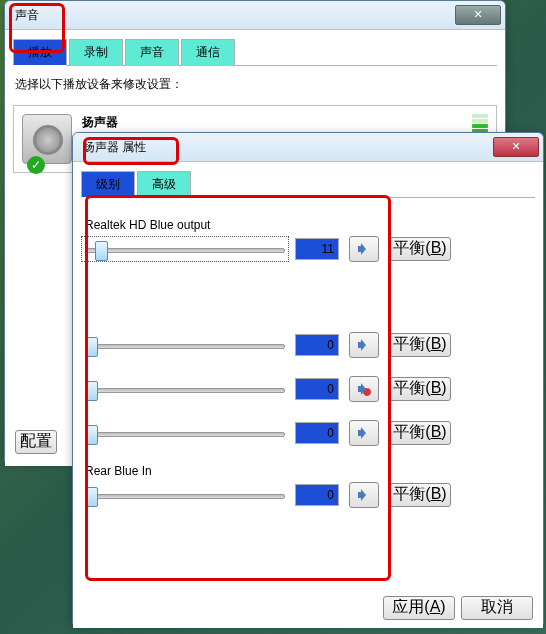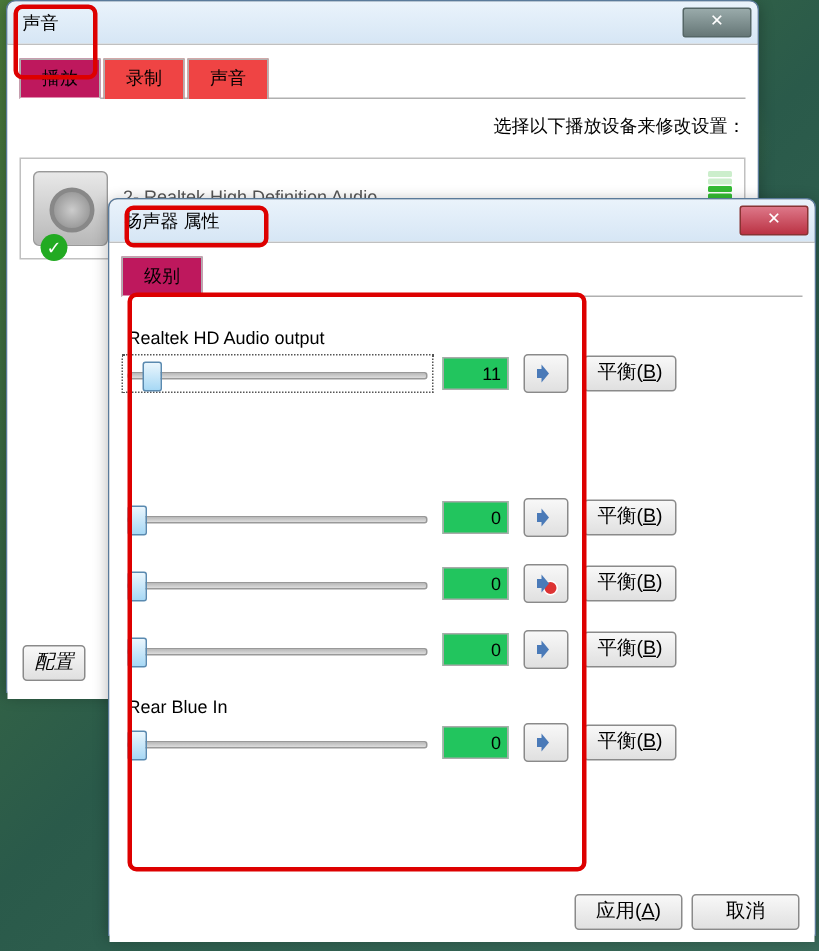--- a/index.html
+++ b/index.html
@@ -6,42 +6,42 @@
 body{position:relative;width:546px;height:634px;overflow:hidden;}
 .bg{position:absolute;inset:0;background:linear-gradient(135deg,#4a7a3a 0%,#2a5a4a 50%,#3a6a5a 100%);}
 .bg::before{content:"";position:absolute;top:20px;right:30px;width:200px;height:150px;background:radial-gradient(ellipse,#5a9a4a 0%,transparent 70%);}
 .window{position:absolute;background:#f0f0f0;border:1px solid #5a7a9a;border-radius:6px 6px 0 0;box-shadow:0 2px 10px rgba(0,0,0,0.3);}
 .titlebar{height:28px;background:linear-gradient(#eaf3fb,#d6e6f5);border-bottom:1px solid #c0c0c0;border-radius:6px 6px 0 0;display:flex;align-items:center;padding:0 4px;}
 .titlebar .title{flex:1;padding-left:6px;color:#000;}
 .titlebar .close{width:44px;height:18px;background:linear-gradient(#d78,#b34);border:1px solid #833;border-radius:2px;color:#fff;text-align:center;font-size:11px;line-height:16px;}
 .titlebar .close-dim{background:linear-gradient(#9aa,#677);border-color:#566;}
 .body{background:#fff;padding:8px;position:relative;}
 .tabs{display:flex;border-bottom:1px solid #b0b0b0;margin-bottom:10px;}
-.tab{padding:4px 14px;border:1px solid #b0b0b0;border-bottom:none;margin-right:2px;background:#ef4444;position:relative;top:1px;}
-.tab.active{background:#be185d;border-bottom:1px solid #fff;}
-.hint{margin:8px 0 12px 2px;text-align:right;}
+.tab{padding:4px 14px;border:1px solid #b0b0b0;border-bottom:none;margin-right:2px;background:#5eead4;position:relative;top:1px;}
+.tab.active{background:#1d4ed8;border-bottom:1px solid #fff;}
+.hint{margin:8px 0 12px 2px;}
 .device{display:flex;align-items:center;border:1px solid #c0c0c0;padding:8px;gap:10px;}
 .device-icon{width:48px;height:48px;background:linear-gradient(#e8e8e8,#b8b8b8);border:1px solid #999;border-radius:4px;position:relative;}
 .device-icon::after{content:"";position:absolute;top:10px;left:10px;width:24px;height:24px;border:3px solid #888;border-radius:50%;background:radial-gradient(#ccc,#888);}
 .check{position:absolute;width:18px;height:18px;background:#2a2;border-radius:50%;color:#fff;font-size:12px;text-align:center;line-height:18px;left:22px;top:126px;}
 .device-info{flex:1;}
 .device-info .name{font-weight:bold;margin-bottom:2px;}
 .device-info .sub{color:#555;}
 .meter{width:16px;height:50px;display:flex;flex-direction:column-reverse;gap:1px;}
 .meter span{flex:1;background:#3b3;border-radius:1px;}
 .meter span.off{background:#cec;}
-.btn{display:inline-block;min-width:70px;height:22px;line-height:20px;text-align:center;border:1px solid #8a8a8a;background:linear-gradient(#f8f8f8,#e0e0e0);border-radius:3px;font-size:13px;}
+.btn{display:inline-block;min-width:70px;height:22px;line-height:20px;text-align:center;border:1px solid #8a8a8a;background:linear-gradient(#f8f8f8,#e0e0e0);border-radius:3px;font-size:16px;}
 .bottom-btns{position:absolute;right:10px;bottom:8px;display:flex;gap:6px;}
 .channel{margin-bottom:18px;}
 .channel-label{margin-bottom:4px;color:#000;}
 .channel-row{display:flex;align-items:center;gap:10px;}
 .slider{flex:1;max-width:200px;height:18px;position:relative;}
 .slider .track{position:absolute;top:8px;left:0;right:0;height:3px;background:linear-gradient(#bbb,#ddd);border:1px solid #999;border-radius:2px;}
 .slider .thumb{position:absolute;top:1px;width:11px;height:18px;background:linear-gradient(#eaf6fd,#a7d8f5);border:1px solid #5a8ab0;border-radius:2px;}
-.valbox{width:34px;height:20px;border:1px solid #aaa;text-align:right;padding:0 4px;line-height:20px;background:#22c55e;}
+.valbox{width:34px;height:20px;border:1px solid #aaa;text-align:right;padding:0 4px;line-height:20px;background:#1d4ed8;}
 .mute-btn{width:28px;height:24px;border:1px solid #8a8a8a;background:linear-gradient(#f8f8f8,#e0e0e0);border-radius:3px;display:flex;align-items:center;justify-content:center;}
 .spk-ico{position:relative;width:12px;height:12px;}
 .spk-ico::before{content:"";position:absolute;left:0;top:3px;width:4px;height:6px;background:#4a7ab8;}
 .spk-ico::after{content:"";position:absolute;left:3px;top:0;border-left:5px solid #4a7ab8;border-top:6px solid transparent;border-bottom:6px solid transparent;}
 .muted-dot{position:absolute;width:8px;height:8px;background:#d33;border-radius:50%;border:1px solid #fff;right:-2px;bottom:-2px;}
 .balance-btn{min-width:60px;}
 .red-box{position:absolute;border:3px solid #d00;border-radius:6px;pointer-events:none;}
 .u{text-decoration:underline;}
 .highlight-slider{border:1px dotted #555;padding:3px;margin:-4px;}
 </style>
@@ -52,62 +52,65 @@
 <div class="window" style="left:4px;top:0;width:500px;height:460px;">
   <div class="titlebar">
     <span class="title">声音</span>
     <span class="close close-dim">✕</span>
   </div>
   <div class="body" style="height:420px;">
     <div class="tabs">
       <div class="tab active">播放</div>
       <div class="tab">录制</div>
       <div class="tab">声音</div>
+      <div class="tab">通信</div>
     </div>
     <div class="hint">选择以下播放设备来修改设置：</div>
     <div class="device">
       <div class="device-icon"></div>
       <div class="device-info">
+        <div class="name">扬声器</div>
         <div class="sub">2- Realtek High Definition Audio</div>
         <div class="sub">默认设备</div>
       </div>
       <div class="meter">
         <span></span>
           <span></span>
           <span></span>
           <span></span>
           <span></span>
           <span></span>
           <span></span>
           <span></span>
           <span class="off"></span>
           <span class="off"></span>
       </div>
     </div>
     <div class="check">✓</div>
-    <div style="position:absolute;left:10px;bottom:12px;font-style:italic;">
+    <div style="position:absolute;left:10px;bottom:12px;">
       <span class="btn" style="min-width:40px;">配置</span>
     </div>
   </div>
   <div class="red-box" style="left:4px;top:2px;width:50px;height:44px;"></div>
 </div>
 
 <div class="window" style="left:72px;top:132px;width:470px;height:490px;">
   <div class="titlebar">
     <span class="title">扬声器 属性</span>
     <span class="close">✕</span>
   </div>
   <div class="body" style="height:450px;">
     <div class="tabs">
       <div class="tab active">级别</div>
+      <div class="tab">高级</div>
     </div>
 
     <div id="channels-container" style="padding:10px 4px;">
         <div class="channel" style="margin-bottom: 70px;">
-          <div class="channel-label">Realtek HD Audio output</div>
+          <div class="channel-label">Realtek HD Blue output</div>
           <div class="channel-row">
             <div class="highlight-slider" style="flex: 0 0 200px;">
               <div class="slider">
                 <div class="track"></div>
                 <div class="thumb" style="left: 5%;"></div>
               </div>
             </div>
             <div class="valbox">11</div>
             <div class="mute-btn">
               <div class="spk-ico"></div>

